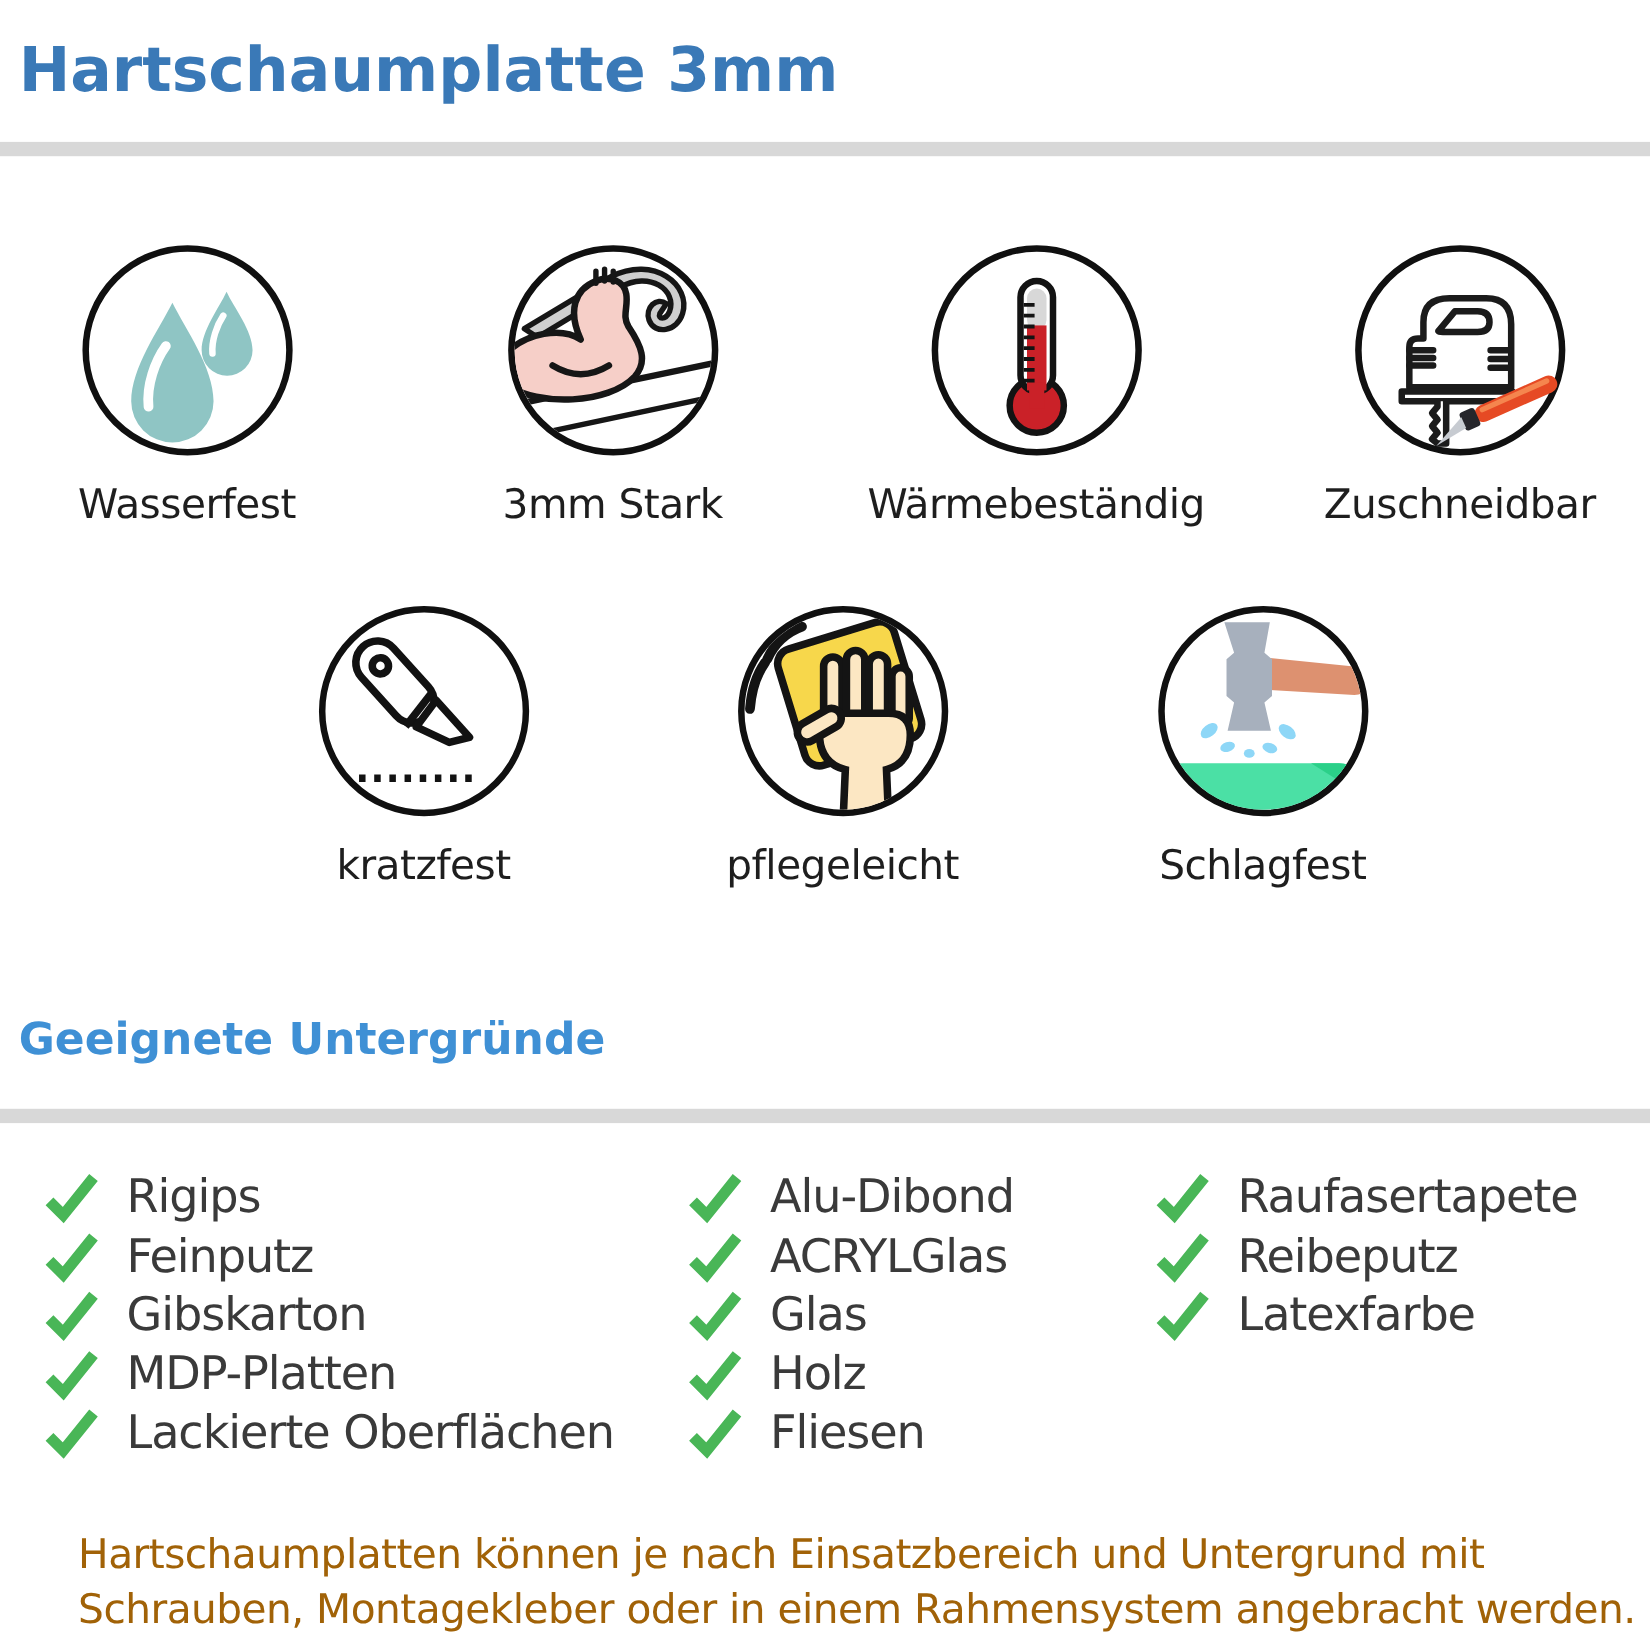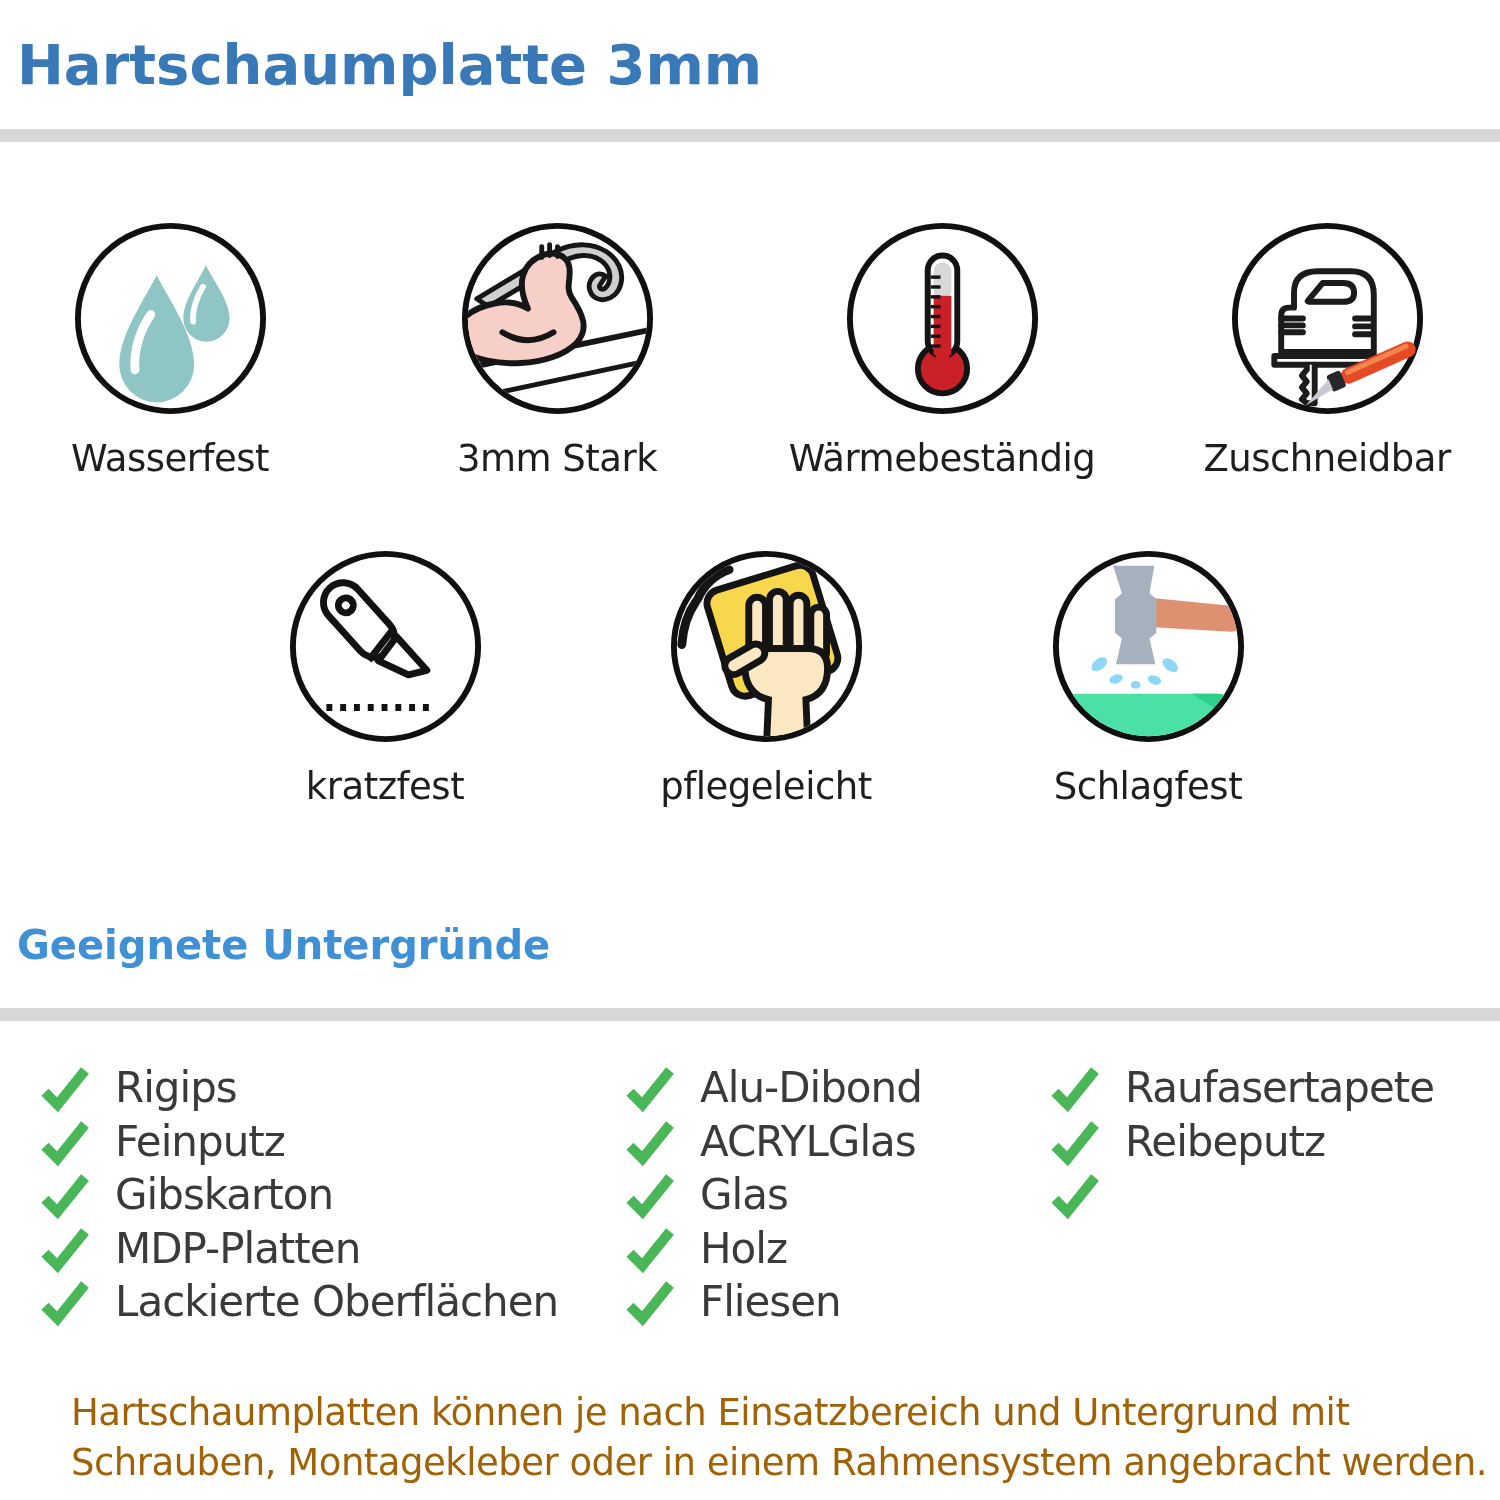--- a/index.html
+++ b/index.html
@@ -259,19 +259,20 @@
   <div class="check-item">
     <svg viewBox="0 0 60 60">
         <path d="M6 35 L21 50 L54 9" fill="none" stroke="#49b657" stroke-width="12"></path>
       </svg>
     <span class="txt">Reibeputz</span>
   </div>
   <div class="check-item">
     <svg viewBox="0 0 60 60">
         <path d="M6 35 L21 50 L54 9" fill="none" stroke="#49b657" stroke-width="12"></path>
       </svg>
+    <span class="txt">Latexfarbe</span>
   </div>
 </div>
 
 <div class="abs footer">
   <div>Hartschaumplatten können je nach Einsatzbereich und Untergrund mit</div>
   <div>Schrauben, Montagekleber oder in einem Rahmensystem angebracht werden.</div>
 </div>
 
 </body></html>

